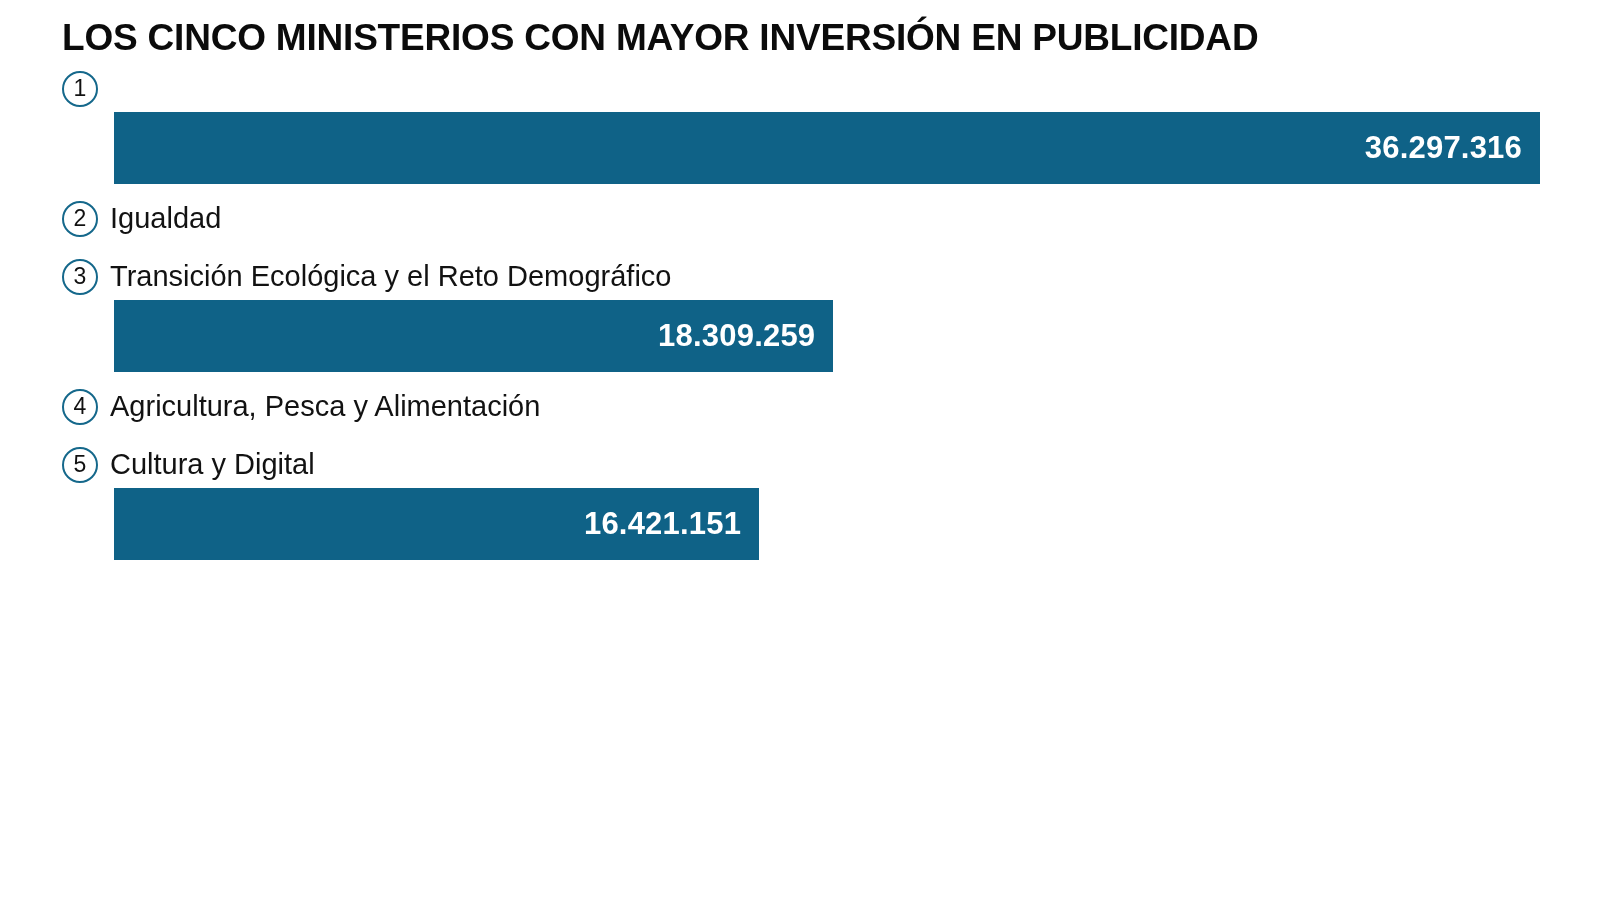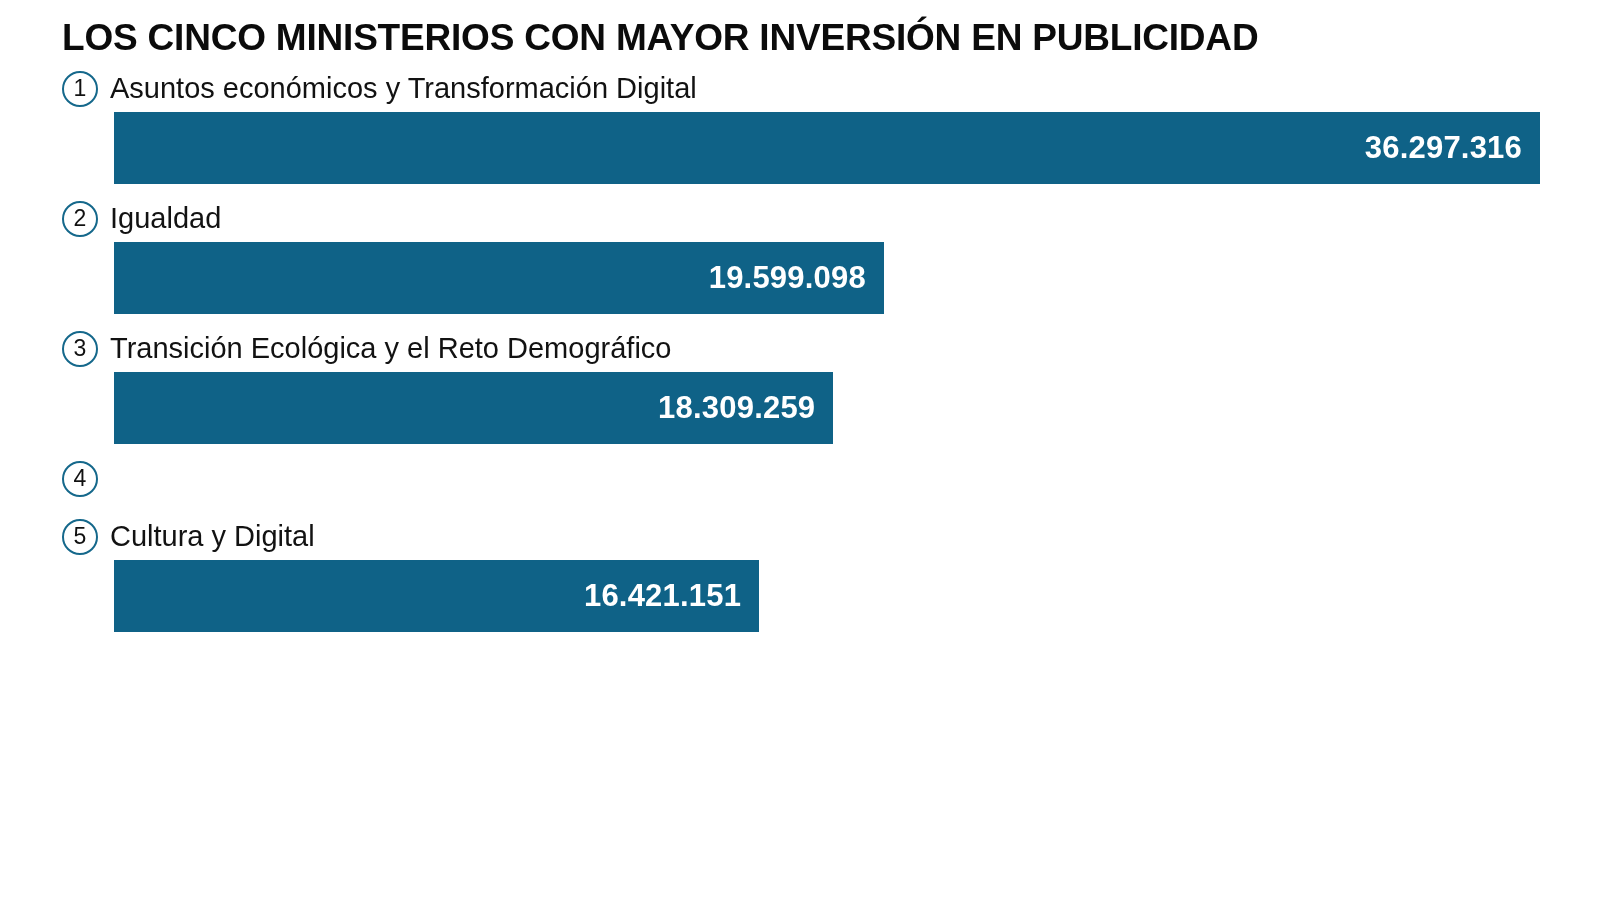--- a/index.html
+++ b/index.html
@@ -98,56 +98,51 @@
 
 <div class="page">
 
   <h1 class="chart-title">LOS CINCO MINISTERIOS CON MAYOR INVERSIÓN EN PUBLICIDAD</h1>
 
   <div class="rows">
 
     <div class="row">
       <div class="row-head">
         <div class="rank-badge">1</div>
-        <div class="row-label">Asuntos económicos y Transformación Digital</div>
       </div>
       <div class="bar-track">
         <div class="bar" style="width:100%">
           <span class="bar-value">36.297.316</span>
         </div>
       </div>
     </div>
 
     <div class="row">
       <div class="row-head">
         <div class="rank-badge">2</div>
         <div class="row-label">Igualdad</div>
-      </div>
-      <div class="bar-track">
-        <div class="bar" style="width:53.99%">
-          <span class="bar-value">19.599.098</span>
-        </div>
       </div>
     </div>
 
     <div class="row">
       <div class="row-head">
         <div class="rank-badge">3</div>
         <div class="row-label">Transición Ecológica y el Reto Demográfico</div>
       </div>
       <div class="bar-track">
         <div class="bar" style="width:50.44%">
           <span class="bar-value">18.309.259</span>
         </div>
       </div>
     </div>
 
     <div class="row">
       <div class="row-head">
         <div class="rank-badge">4</div>
+        <div class="row-label">Agricultura, Pesca y Alimentación</div>
       </div>
     </div>
 
     <div class="row">
       <div class="row-head">
         <div class="rank-badge">5</div>
         <div class="row-label">Cultura y Digital</div>
       </div>
       <div class="bar-track">
         <div class="bar" style="width:45.24%">

